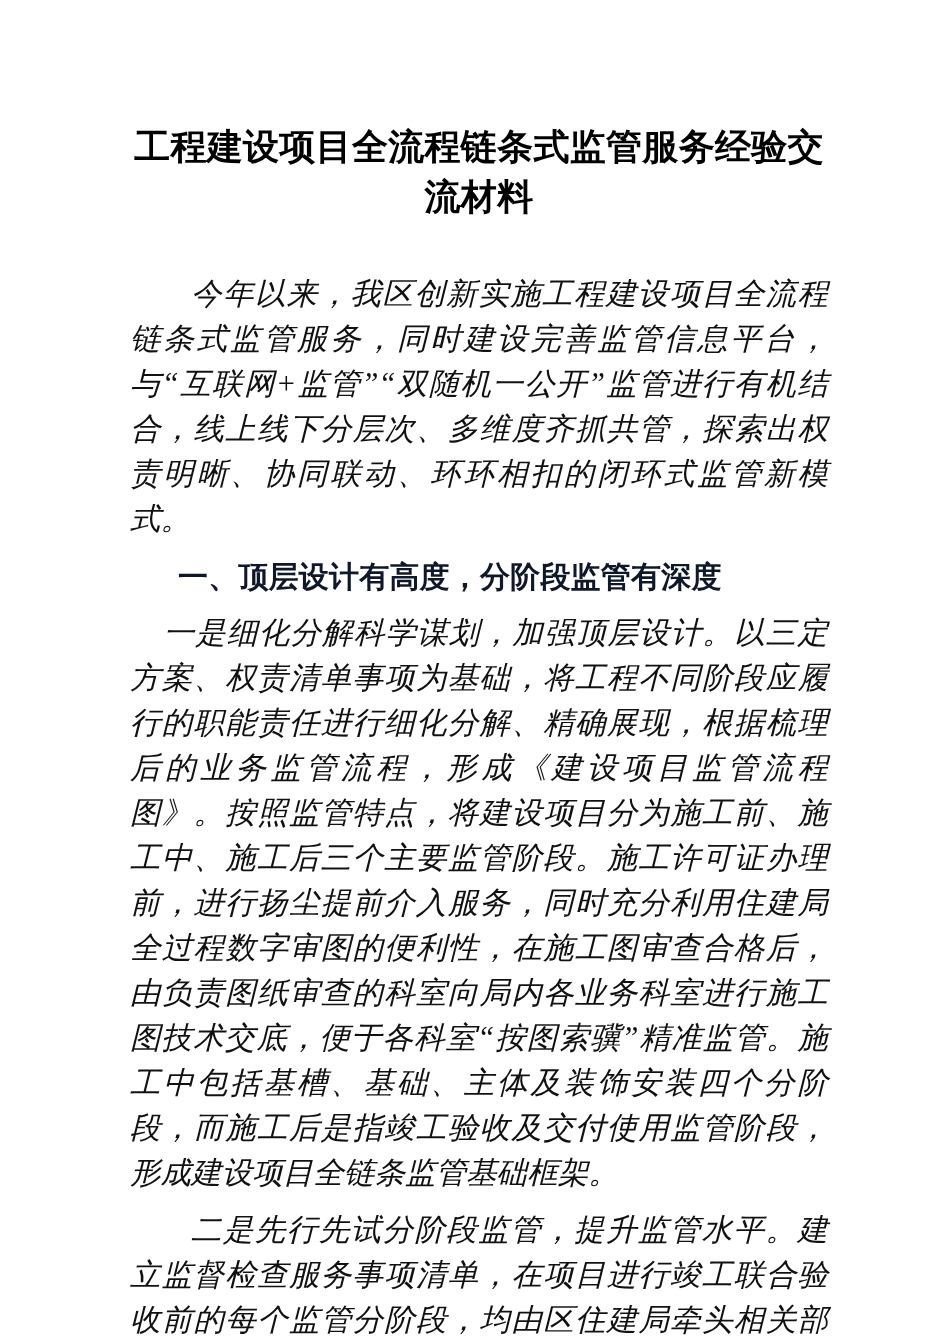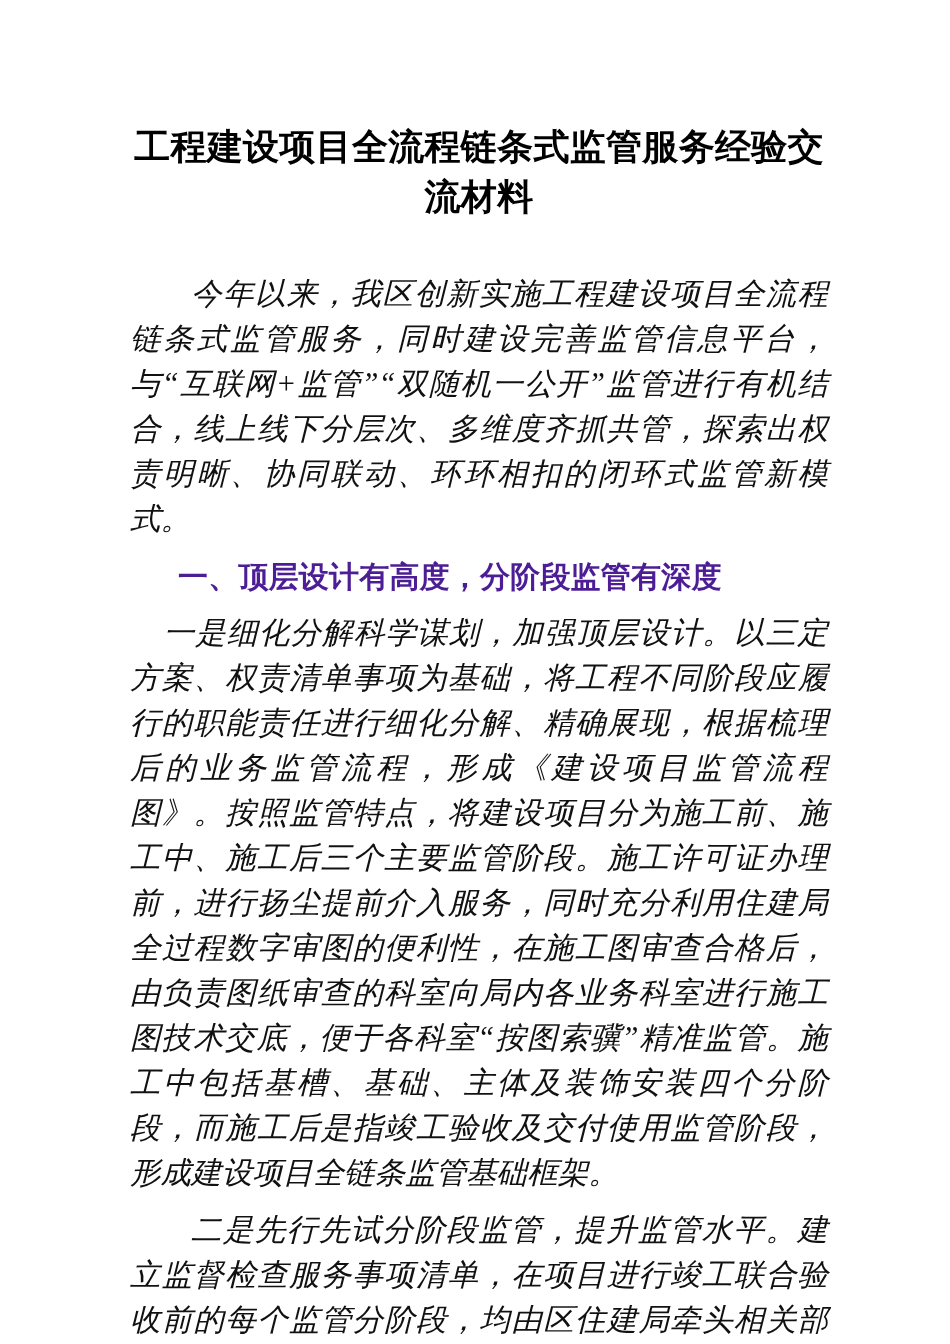--- a/index.html
+++ b/index.html
@@ -74,21 +74,21 @@
     margin: 0;
     font-family: "Liberation Sans", "DejaVu Sans", sans-serif;
     font-weight: bold;
     font-style: normal;
     font-size: 30px;
     line-height: 45px;
     text-indent: 2em;
     text-align: left;
     letter-spacing: 0.2px;
     word-break: break-all;
-    color: #4c1d95;
+    color: #0f172a;
   }
 </style>
 </head>
 <body>
 
 <div class="page">
   <div class="doc-body">
 
     <h1 class="doc-title">工程建设项目全流程链条式监管服务经验交流材料</h1>
 

